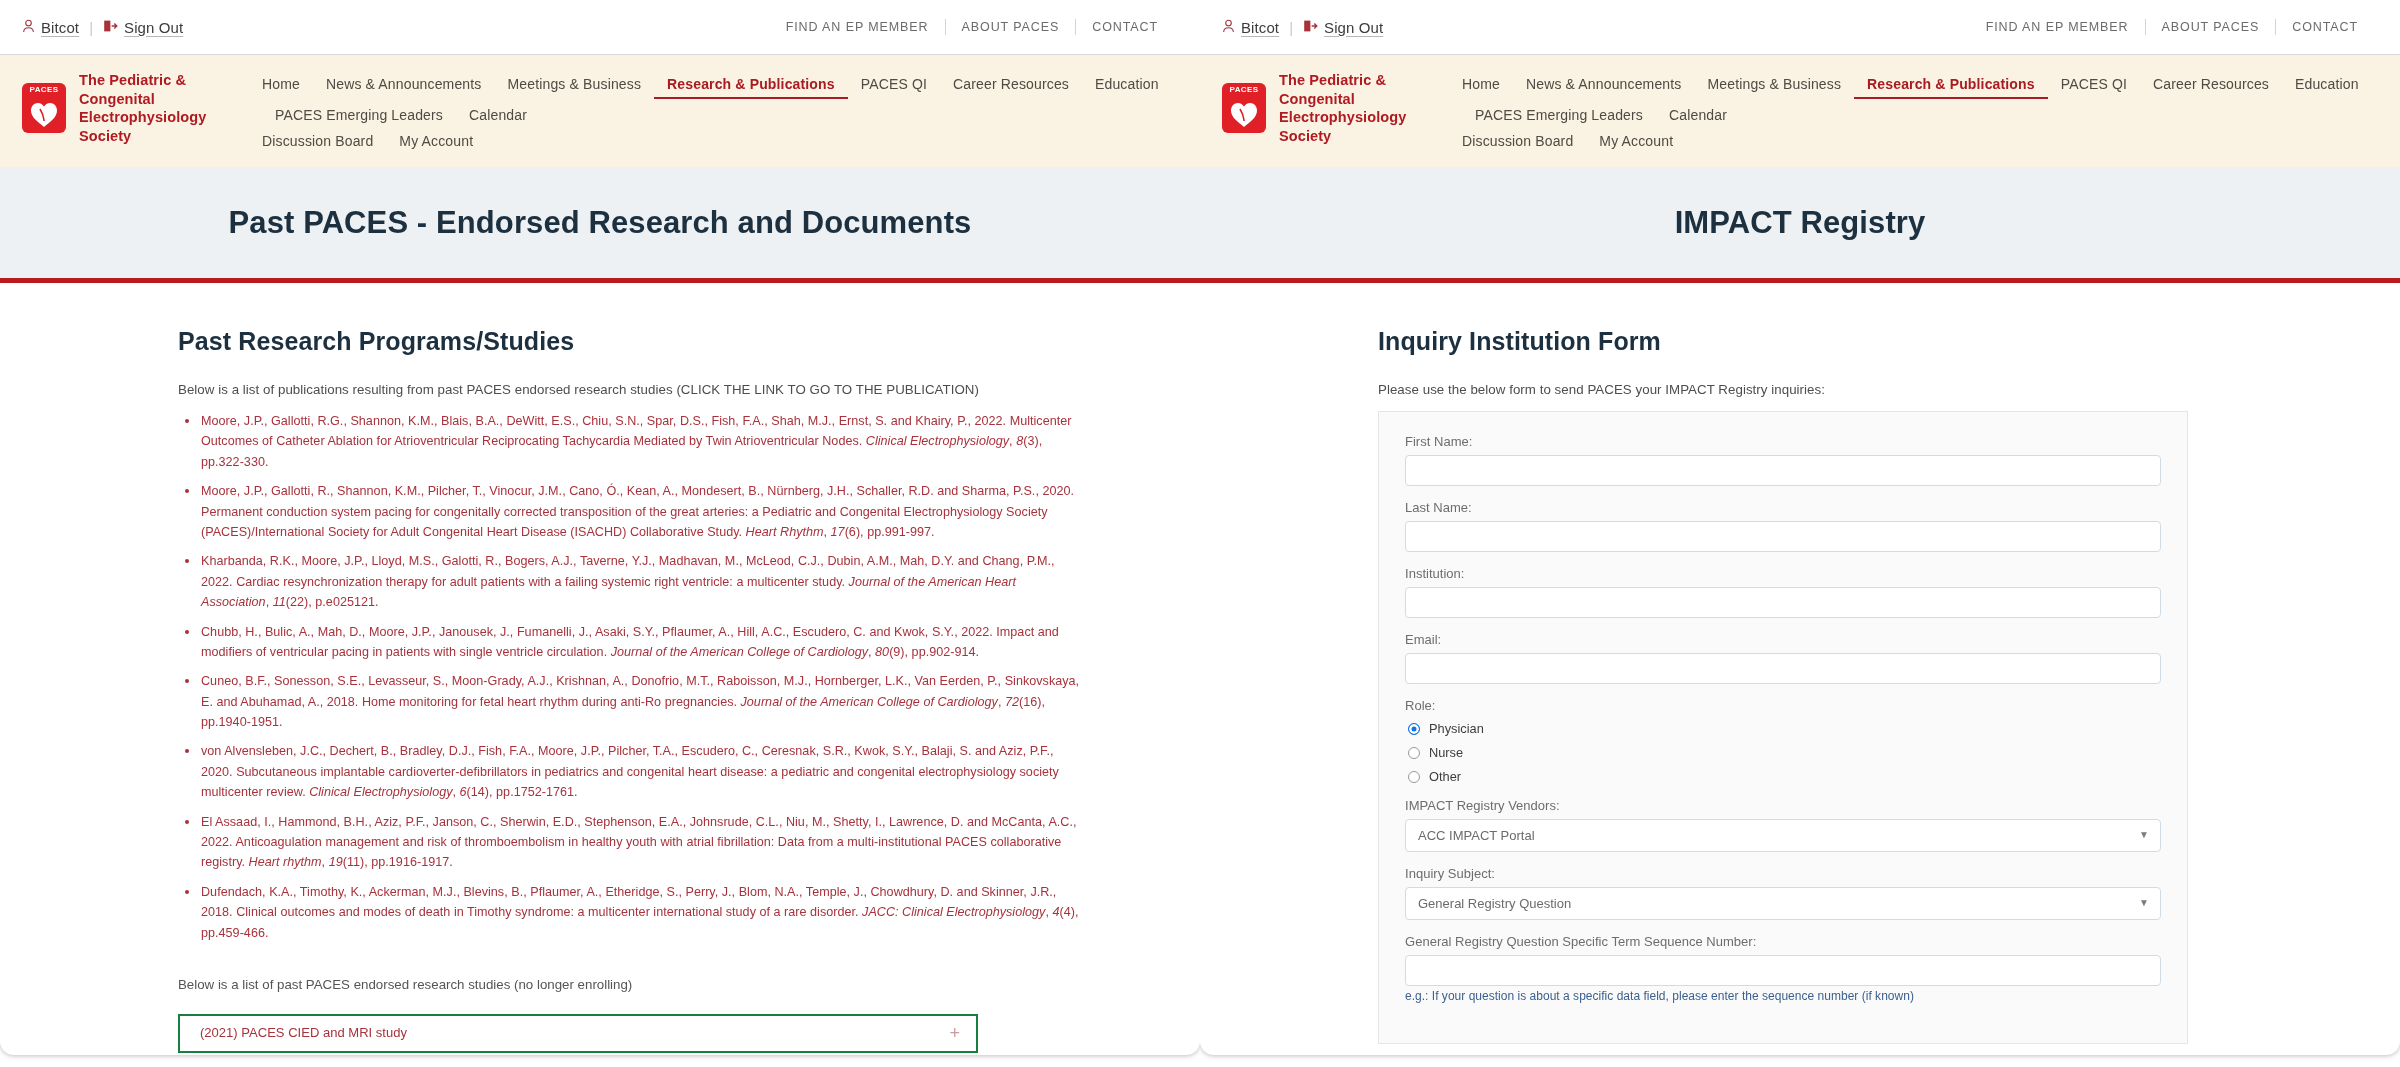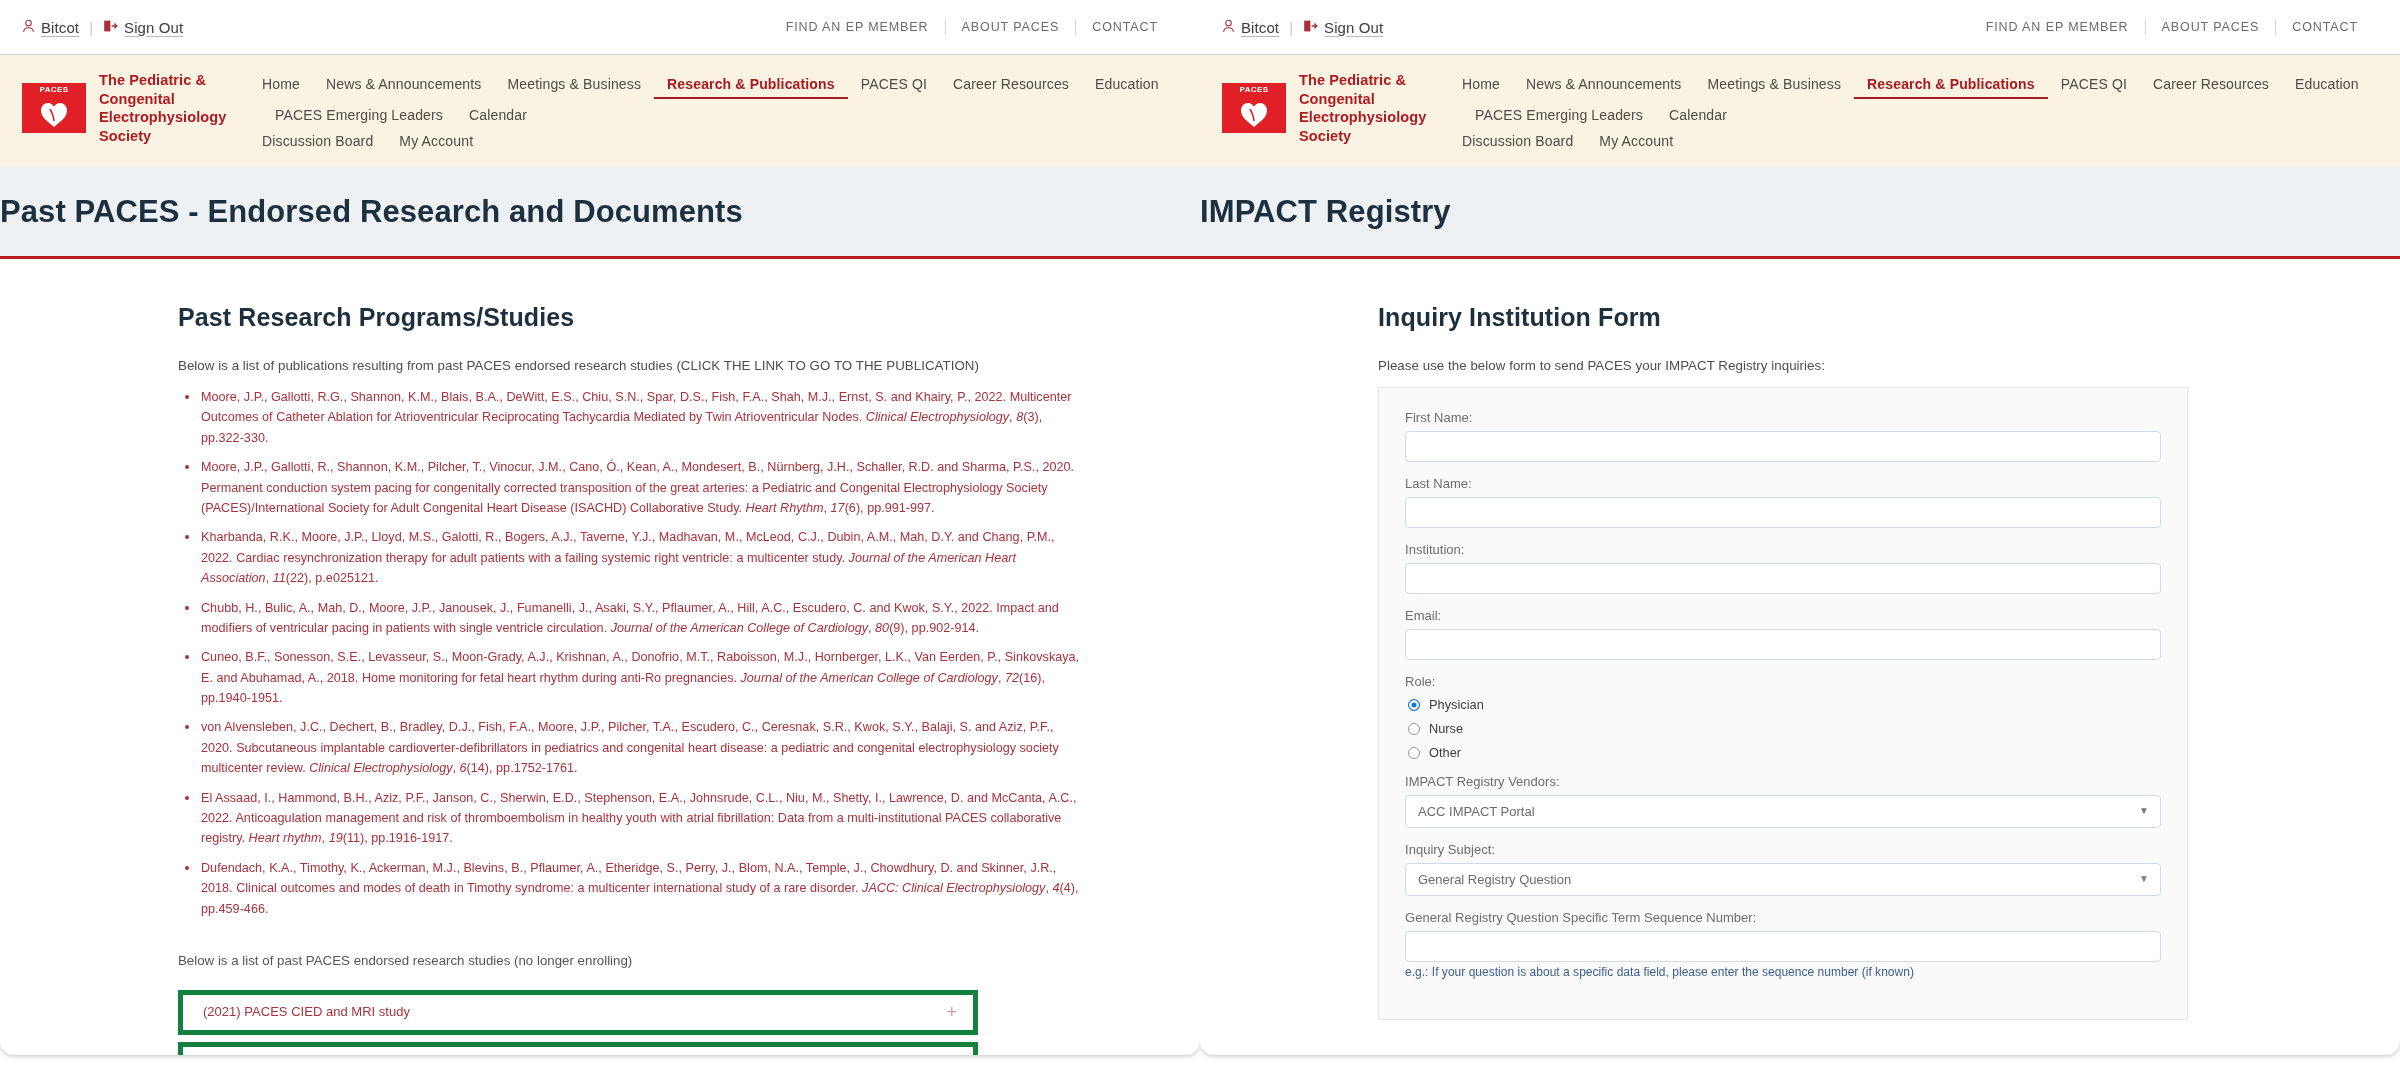--- a/index.html
+++ b/index.html
@@ -72,23 +72,23 @@
   
   .masthead {
     background: #faf2e2;
     display: flex;
     align-items: flex-start;
     padding: 14px 0 16px 22px;
     min-height: 74px;
   }
   .brand { display: flex; align-items: center; gap: 13px; flex: 0 0 auto; width: 240px; padding-top: 2px;}
   .logo {
-    width: 64px; height: 50px;
+    width: 44px; height: 50px;
     background: #e01f26;
-    border-radius: 0;
+    border-radius: 6px;
     position: relative;
     flex: 0 0 auto;
     overflow: hidden;
   }
   .logo .logo-word {
     position: absolute; top: 2px; left: 0; right: 0;
     text-align: center;
     font-size: 8px; font-weight: bold; color: #ffffff;
     letter-spacing: .4px;
     font-family: "Liberation Sans", sans-serif;
@@ -125,24 +125,25 @@
     color: #a81b22;
     font-weight: 600;
     border-bottom: 2px solid #a81b22;
     padding-bottom: 3px;
   }
   .nav-row2 { flex-basis: 100%; display: flex; }
 
   
   .hero {
     background: #edf1f4;
-    height: 92px;
+    height: 116px;
     display: flex;
     align-items: center;
-    border-bottom: 3px solid #b91c1c;
+    justify-content: center;
+    border-bottom: 5px solid #b91c1c;
   }
   .hero h1 {
     font-size: 31px;
     font-weight: bold;
     color: #1d3040;
     letter-spacing: .1px;
   }
 
   
   .content { padding: 44px 60px 0 178px; }
@@ -184,21 +185,21 @@
   ul.citations em { font-style: italic; }
 
   p.lede2 {
     font-size: 13.3px;
     color: #555555;
     margin: 34px 0 22px 0;
   }
 
   .accordion { display: flex; flex-direction: column; gap: 7px; max-width: 800px; }
   .acc-item {
-    border: 5px solid #15803d;
+    border: 2px solid #15803d;
     background: #ffffff;
     display: flex;
     align-items: center;
     min-height: 37px;
     padding: 8px 16px 8px 20px;
   }
   .acc-label {
     flex: 1 1 auto;
     font-size: 13px;
     color: #a8323c;

